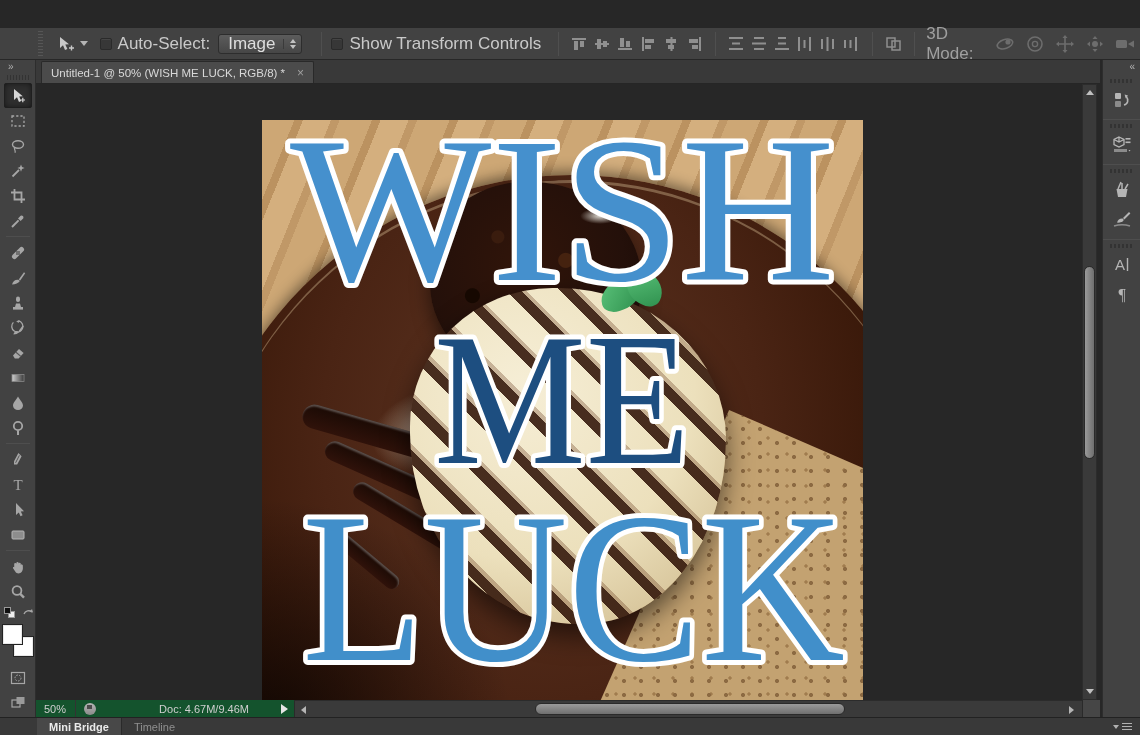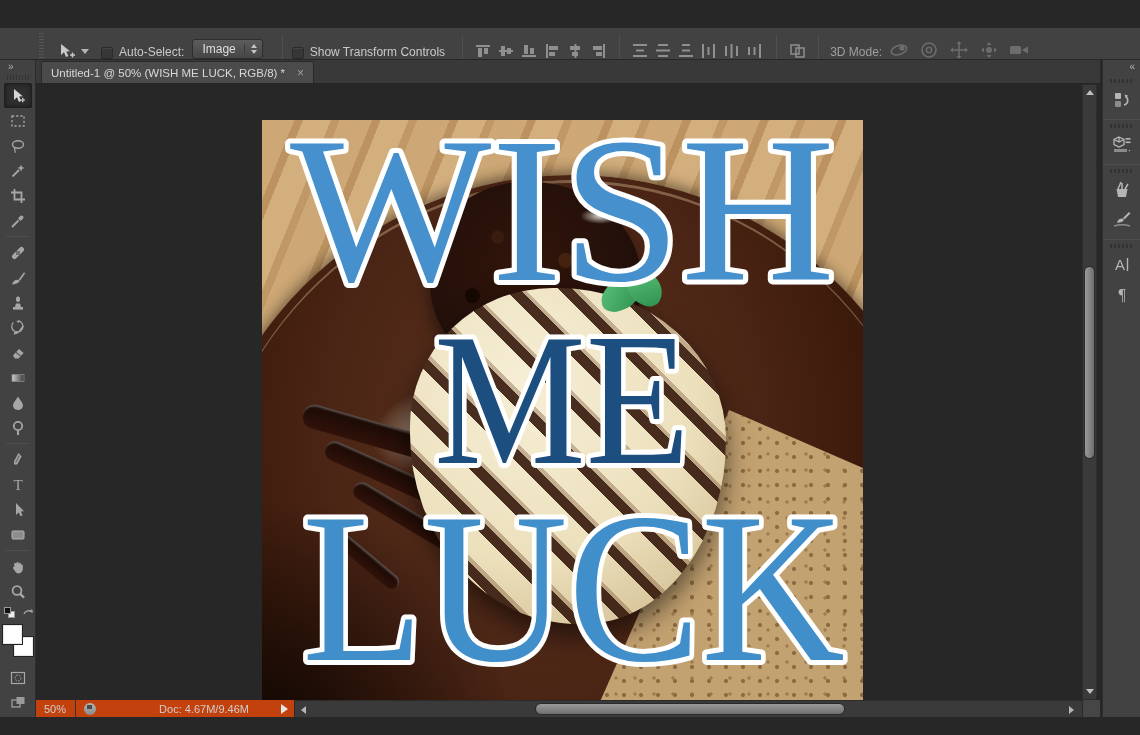--- a/index.html
+++ b/index.html
@@ -5,21 +5,21 @@
   * { margin:0; padding:0; box-sizing:border-box; }
   body { width:1140px; height:735px; overflow:hidden; background:#272727; font-family:"Liberation Sans", sans-serif; }
   .app { position:relative; width:1140px; height:735px; background:#272727; overflow:hidden; }
 
   
   .menubar { position:absolute; left:0; top:0; right:0; height:28px; background:#3c3c3c; border-bottom:1px solid #292929; display:flex; align-items:center; z-index:40; }
   .ps-logo { color:#2f9fe8; font-weight:bold; font-size:17px; margin:0 16px 0 10px; letter-spacing:-1px; }
   .menu-item { color:#d4d4d4; font-size:12.5px; padding:0 9px; cursor:default; }
 
   
-  .optbar { position:absolute; left:0; top:28px; right:0; height:32px; background:#424242; border-bottom:1px solid #272727; display:flex; align-items:flex-end; color:#c9c9c9; font-size:12px; z-index:40;padding-left:35px; }
+  .optbar { position:absolute; left:0; top:28px; right:0; height:32px; background:#424242; border-bottom:1px solid #272727; display:flex; align-items:center; color:#c9c9c9; font-size:17px; z-index:40;padding-left:35px; }
   .grip-v { width:9px; height:26px; margin-left:2px; background-image:repeating-linear-gradient(#565656 0 1px, transparent 1px 3px); background-size:5px 100%; background-repeat:no-repeat; background-position:center; }
   .tool-thumb { display:flex; align-items:center; gap:5px; margin:0 12px 0 12px; }
   .caret-down { width:0; height:0; border-left:4px solid transparent; border-right:4px solid transparent; border-top:5px solid #b5b5b5; }
   .cb { width:12px; height:12px; background:#373737; border:1px solid #2a2a2a; border-radius:2px; box-shadow:inset 0 1px rgba(255,255,255,.07); margin-right:6px; flex:none; }
   .opt-label { margin-right:8px; white-space:nowrap; }
   .dropdown { height:20px; padding:0 5px 0 9px; background:linear-gradient(#5c5c5c,#464646); border:1px solid #2d2d2d; border-radius:3px; display:flex; align-items:center; gap:8px; margin-right:10px; color:#dedede; }
   .spin { display:flex; flex-direction:column; gap:2px; padding-left:6px; border-left:1px solid #3a3a3a; }
   .tri-up { width:0;height:0;border-left:3.5px solid transparent;border-right:3.5px solid transparent;border-bottom:4px solid #c3c3c3; }
   .tri-dn { width:0;height:0;border-left:3.5px solid transparent;border-right:3.5px solid transparent;border-top:4px solid #c3c3c3; }
   .vsep { width:1px; height:24px; background:#2e2e2e; border-right:1px solid #4f4f4f; margin:0 9px; flex:none; }
@@ -99,21 +99,21 @@
   .text-overlay text { font-family:"Liberation Serif", serif; paint-order:stroke; stroke-linejoin:round; }
 
   
   .vscroll { position:absolute; right:3px; top:0; width:15px; height:616px; background:#3a3a3a; border:1px solid #2c2c2c; }
   .vthumb { position:absolute; left:1px; top:181px; width:11px; height:193px; border-radius:6px; background:linear-gradient(90deg,#9a9a9a,#6f6f6f); border:1px solid #2a2a2a; }
   .arr { position:absolute; width:0; height:0; }
   .arr.up { left:3px; top:5px; border-left:4px solid transparent; border-right:4px solid transparent; border-bottom:5px solid #c0c0c0; }
   .arr.dn { left:3px; bottom:5px; border-left:4px solid transparent; border-right:4px solid transparent; border-top:5px solid #c0c0c0; }
 
   .bottomrow { height:17px; display:flex; }
-  .statusbar { width:259px; background:#c2410c; border-right:1px solid #2a2a2a; display:flex; align-items:center; font-size:11px; color:#cfcfcf; }
+  .statusbar { width:259px; background:#14532d; border-right:1px solid #2a2a2a; display:flex; align-items:center; font-size:11px; color:#cfcfcf; }
   .zoomfield { padding:0 9px 0 8px; border-right:1px solid #333; height:100%; display:flex; align-items:center; }
   .drive-icon { width:12px; height:12px; border-radius:50%; background:linear-gradient(#b5b5b5,#8a8a8a); margin-left:8px; position:relative; }
   .drive-icon::after { content:""; position:absolute; left:3px; top:2px; width:5px; height:4px; background:#4b4b4b; }
   .docsize { flex:1; text-align:center; white-space:nowrap;margin-left:31px; }
   .status-arrow { width:0; height:0; border-top:5px solid transparent; border-bottom:5px solid transparent; border-left:7px solid #e5e5e5; margin-right:6px; }
   .hscroll { flex:1; background:#3a3a3a; border-top:1px solid #2b2b2b; position:relative; }
   .hthumb { position:absolute; left:240px; top:2px; width:310px; height:12px; border-radius:6px; background:linear-gradient(#9a9a9a,#6f6f6f); border:1px solid #2a2a2a; }
   .arr.lf { left:6px; top:5px; border-top:4px solid transparent; border-bottom:4px solid transparent; border-right:5px solid #b5b5b5; }
   .arr.rt { right:8px; top:5px; border-top:4px solid transparent; border-bottom:4px solid transparent; border-left:5px solid #b5b5b5; }
   .corner { width:18px; background:#464646; border-left:1px solid #2a2a2a; }
@@ -544,14 +544,22 @@
           <line x1="15.5" y1="3" x2="15.5" y2="16" stroke="#b5b5b5" stroke-width="1.4"></line>
         </svg>
       </div>
     <div class="dock-icon">
         <svg class="ticon" width="20" height="20">
           <text x="10" y="15" font-size="16" font-family="Liberation Serif, serif" fill="#b5b5b5" text-anchor="middle">¶</text>
         </svg>
       </div>
   </div>
 
+  <div class="bottomstrip">
+    <div class="bstab active">Mini Bridge</div>
+    <div class="bstab idle">Timeline</div>
+    <div class="strip-menu">
+        <span class="tri-dn-s"></span>
+        <span class="lines3"></span>
+      </div>
+  </div>
 
 </div>
 
 </body></html>

